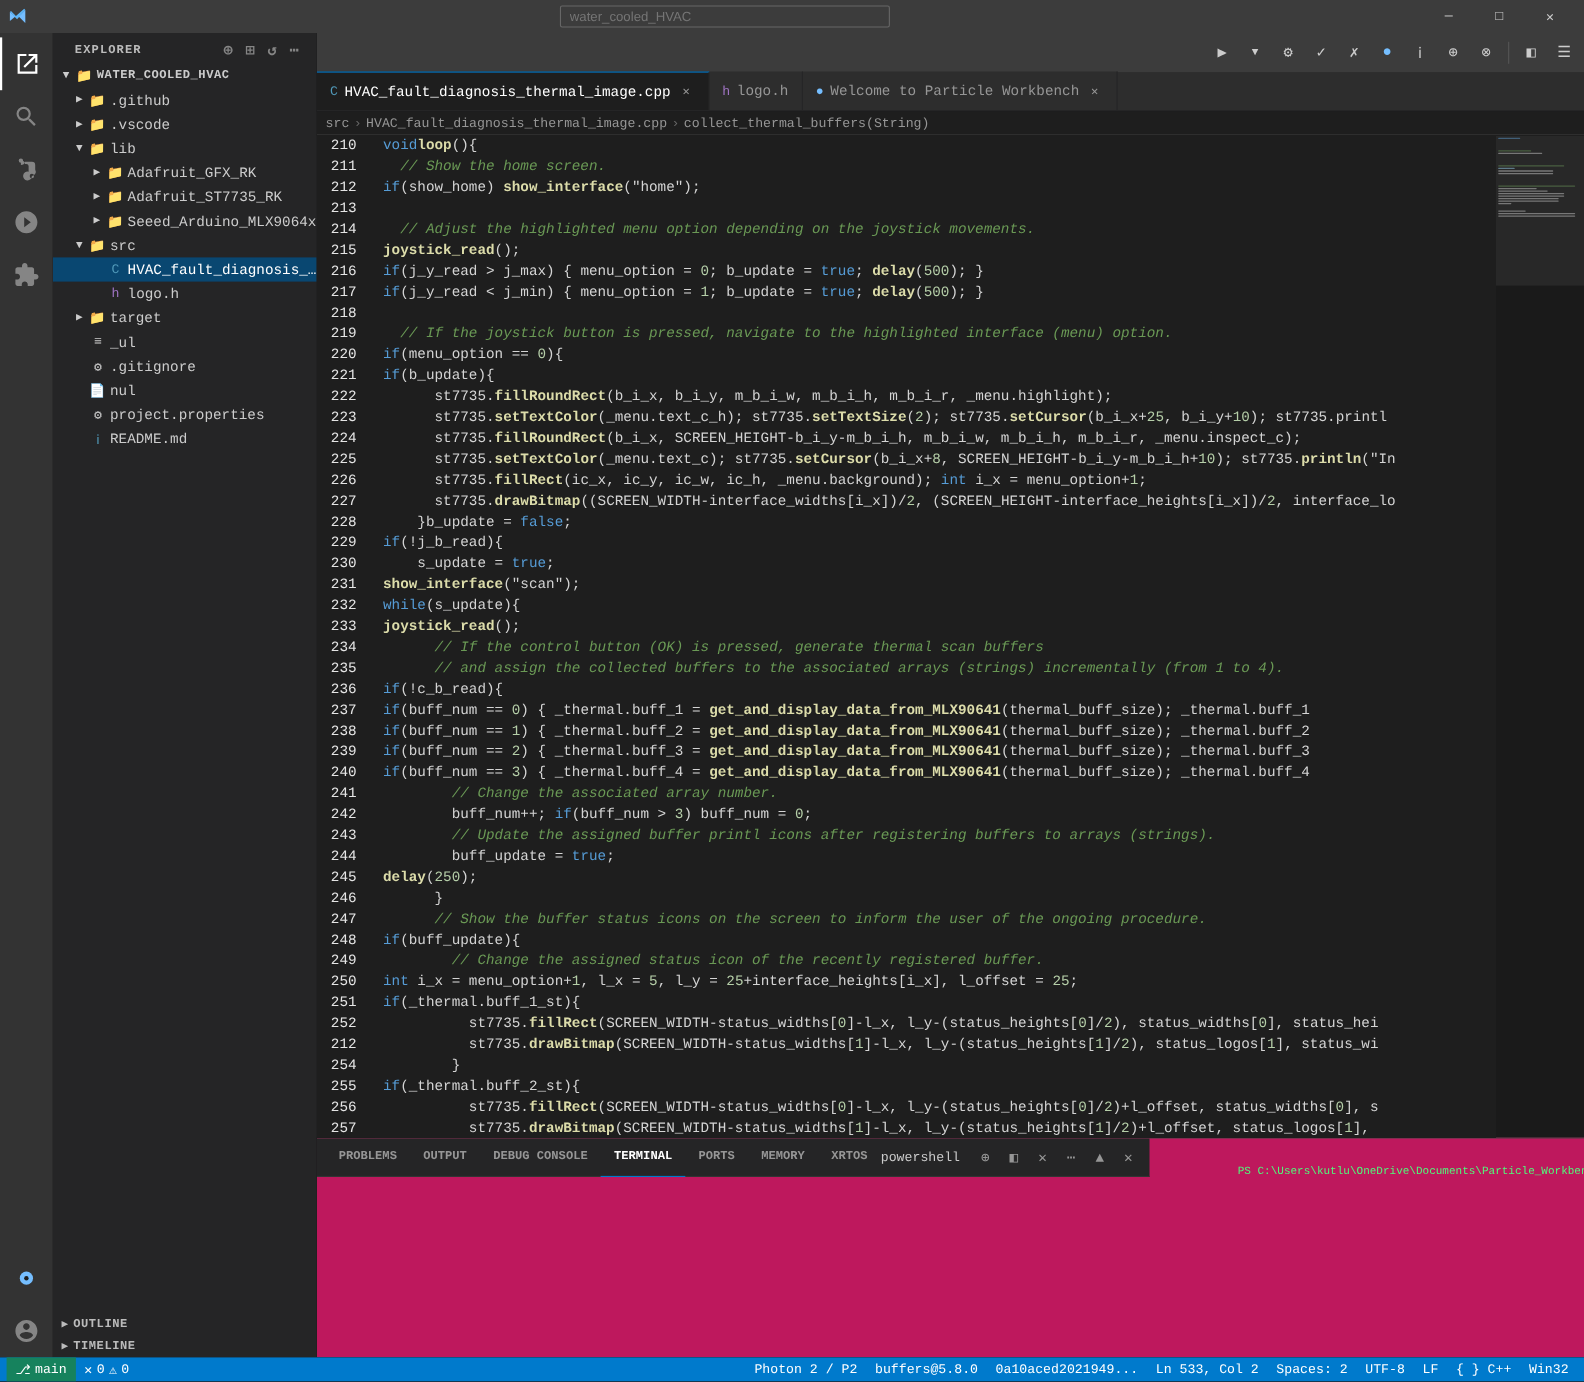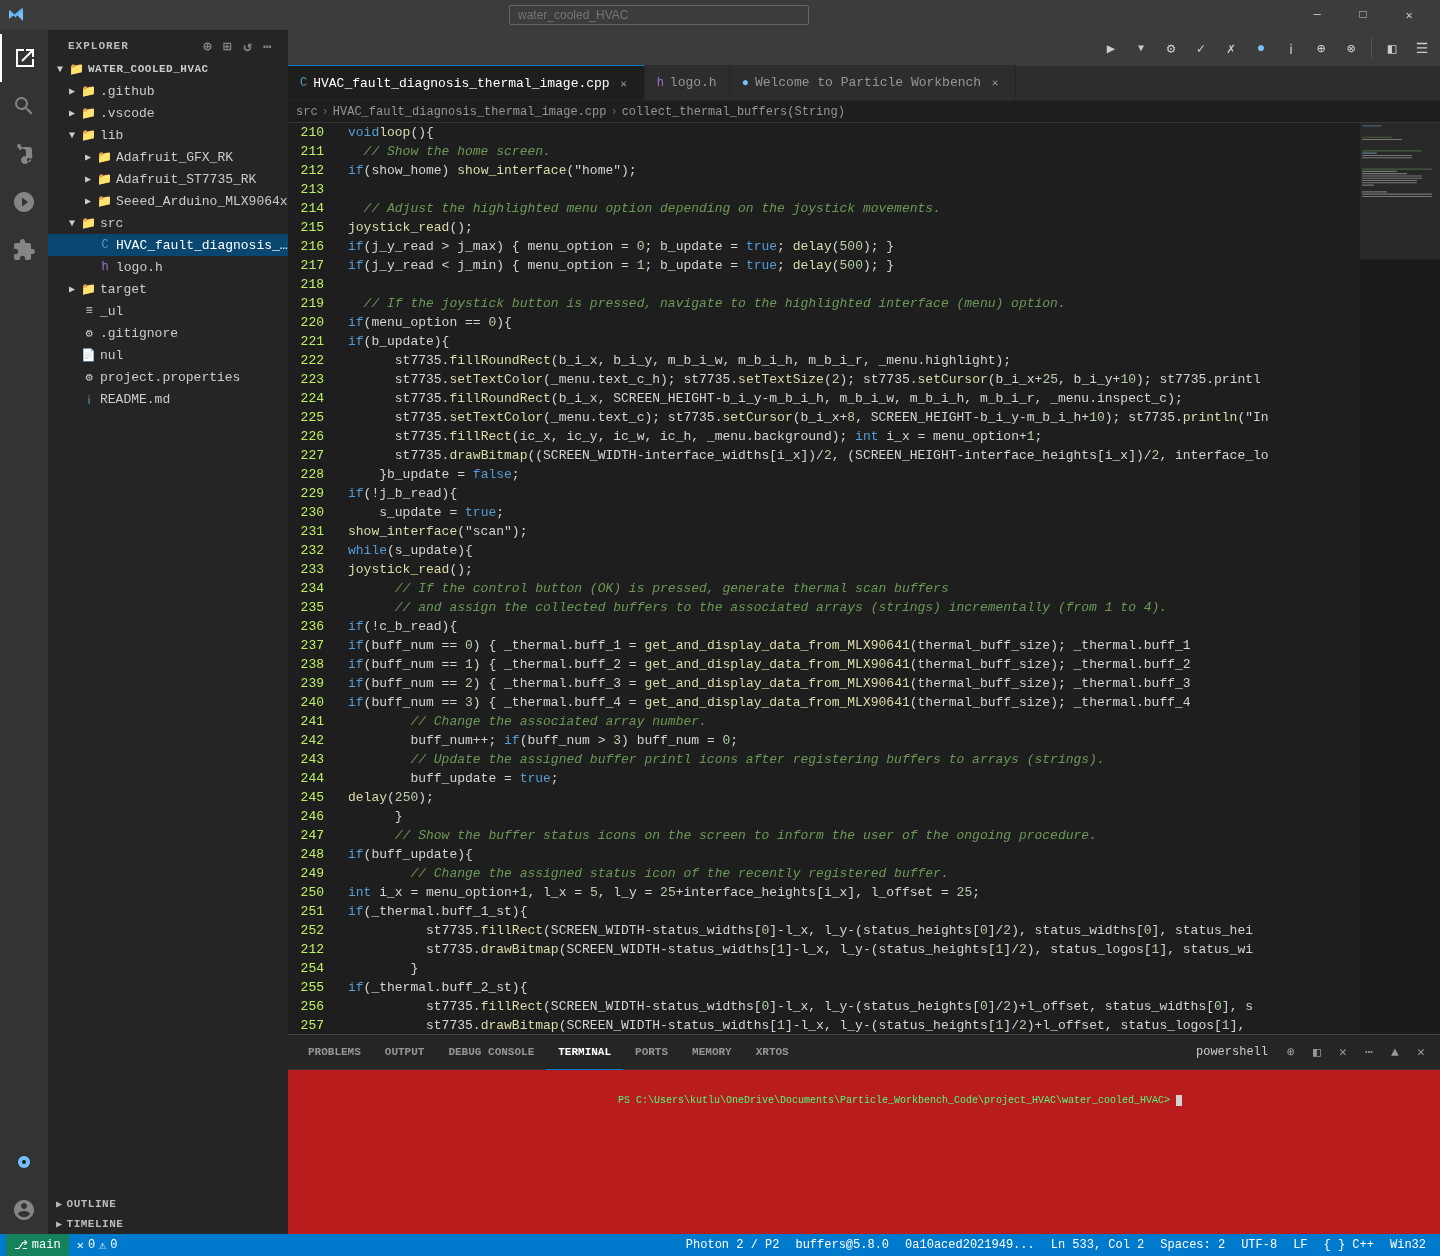--- a/index.html
+++ b/index.html
@@ -212,39 +212,39 @@
     .code-line {
       display: flex;
       min-height: 19px;
       padding-left: 4px;
       white-space: pre;
       align-items: flex-end;
     }
 
     
     .kw { color: #569cd6; }       
-    .fn { color: #dcdcaa; }       
+    .fn { color: #dcdcaa; font-weight: bold; }       
     .num { color: #b5cea8; }       
     .cm { color: #6a9955; font-style: italic; }
 
     
     .minimap {
       width: 80px;
       background: #1a1a1a;
       flex-shrink: 0;
       overflow: hidden;
       position: relative;
     }
 
     
     .panel-area {
       height: 200px;
-      background: #b91c1c;
-      display: flex;
-      flex-direction: column;
+      background: #be185d;
+      display: flex;
+      flex-direction: row;
       flex-shrink: 0;
       border-top: 1px solid #444;
     }
     .panel-tabs {
       height: 35px;
       background: #252526;
       display: flex;
       align-items: center;
       padding: 0 8px;
       gap: 0;
@@ -327,21 +327,21 @@
     .code-editor-area {
       display: flex;
       flex: 1;
       overflow: hidden;
     }
     .ln-col {
       width: 52px;
       min-width: 52px;
       text-align: right;
       padding-right: 8px;
-      color: #bef264;
+      color: #e5e5e5;
       line-height: 19px;
       user-select: none;
       background: #1e1e1e;
       padding-top: 0;
     }
     .ln-line {
       height: 19px;
       display: flex;
       align-items: center;
       justify-content: flex-end;

